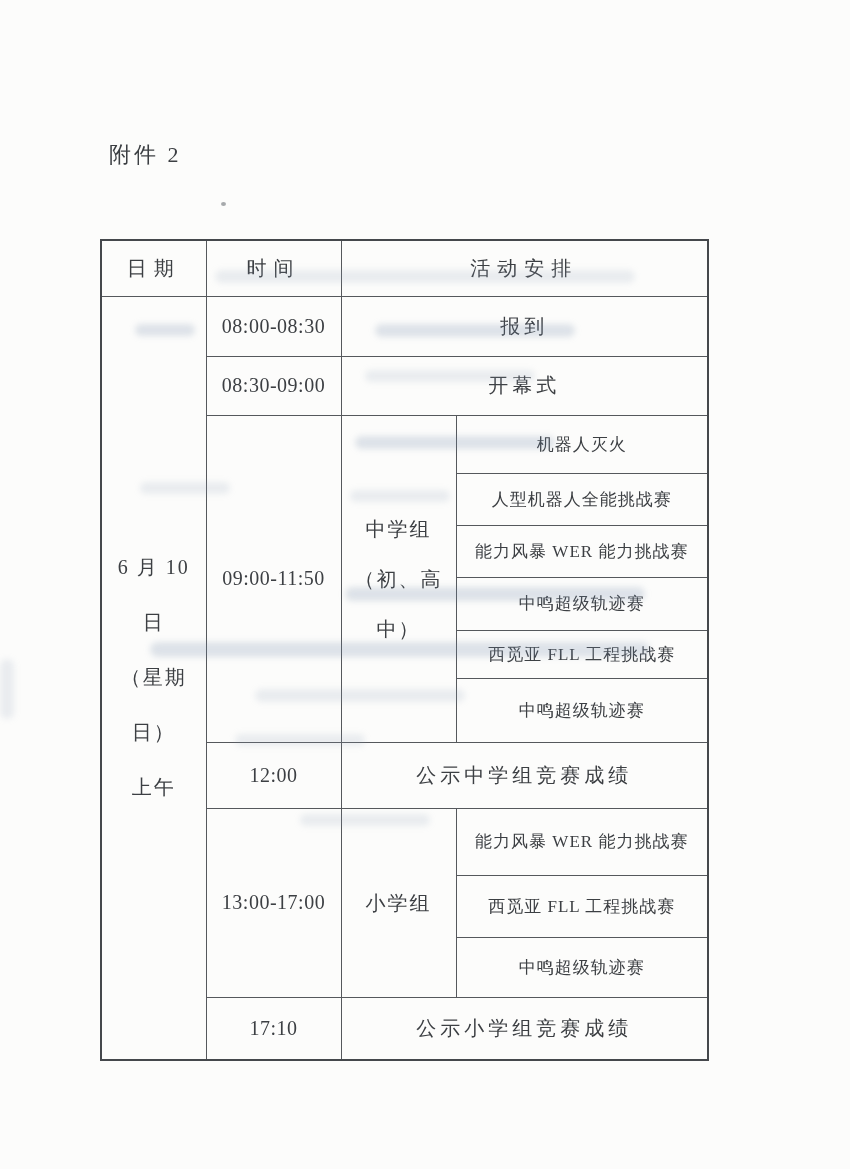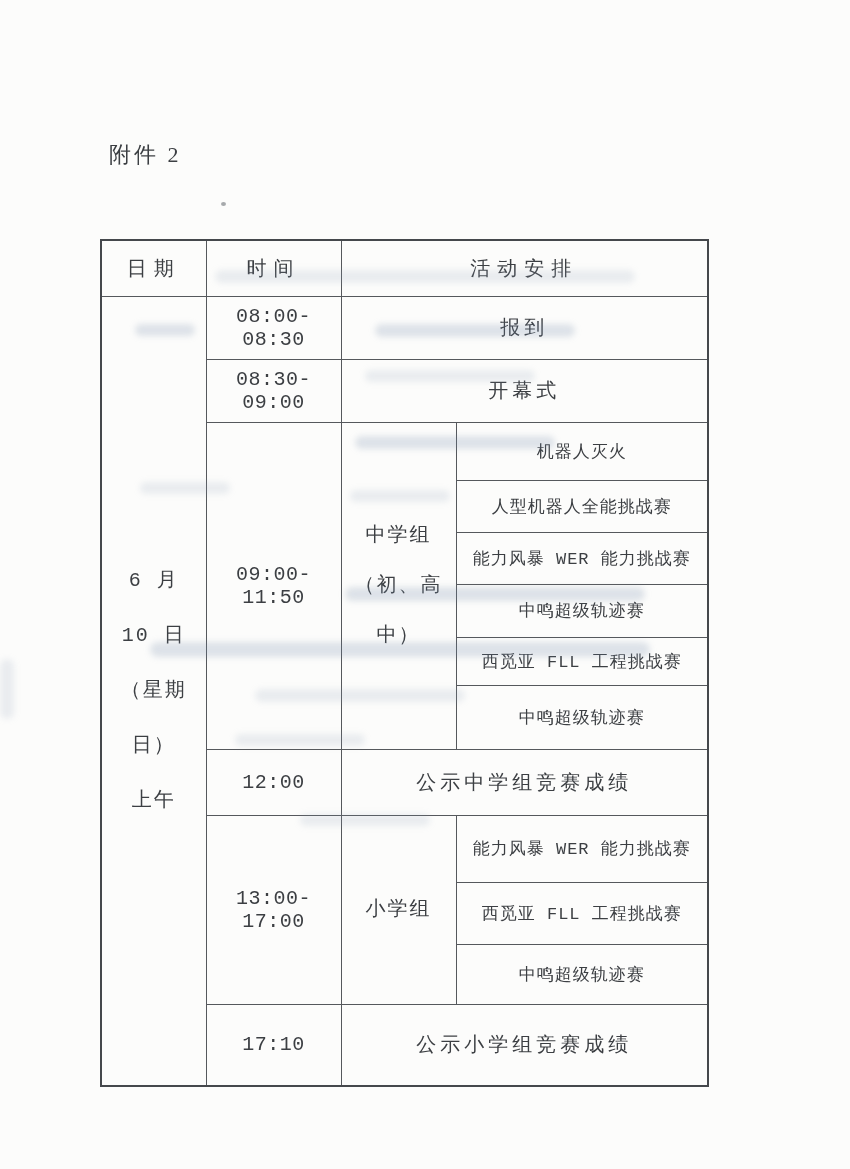--- a/index.html
+++ b/index.html
@@ -27,37 +27,37 @@
   }
   table.schedule{
     position:absolute;left:100px;top:195px;
     border-collapse:collapse;table-layout:fixed;
     width:607px;
     font-size:20px;
   }
   table.schedule td{
     border:1px solid var(--border);
     text-align:center;vertical-align:middle;
-    padding:8px;overflow:hidden;font-family:Liberation Mono, monospace;
+    padding:8px;overflow:hidden;
   }
   table.schedule{border:2px solid #45484c;}
   .head-cell{letter-spacing:7px;font-size:20px;}
   .time-cell{letter-spacing:0.5px;font-family:"Liberation Serif","DejaVu Serif",serif;}
   .activity-cell{letter-spacing:4px;}
   .event-cell{font-size:17px;letter-spacing:1px;white-space:nowrap;}
   .group-cell{letter-spacing:2px;line-height:2.5;}
   .date-cell{letter-spacing:2px;line-height:2.75;}
   
   .rh{height:56px}
   .r1{height:60px}
   .r2{height:59px}
   .m1{height:58px}.m2{height:52px}.m3{height:52px}.m4{height:53px}.m5{height:48px}.m6{height:64px}
   .r12{height:66px}
   .p1{height:67px}.p2{height:62px}.p3{height:60px}
-  .r17{height:82px}
+  .r17{height:63px}
   
   .bleed{
     position:absolute;border-radius:8px;
     background:rgba(142,158,186,0.17);
     filter:blur(3px);
     pointer-events:none;
   }
   .bleed.dk{background:rgba(116,136,168,0.22);}
   .scan-edge{
     position:absolute;left:0;top:1156px;width:850px;height:3px;

